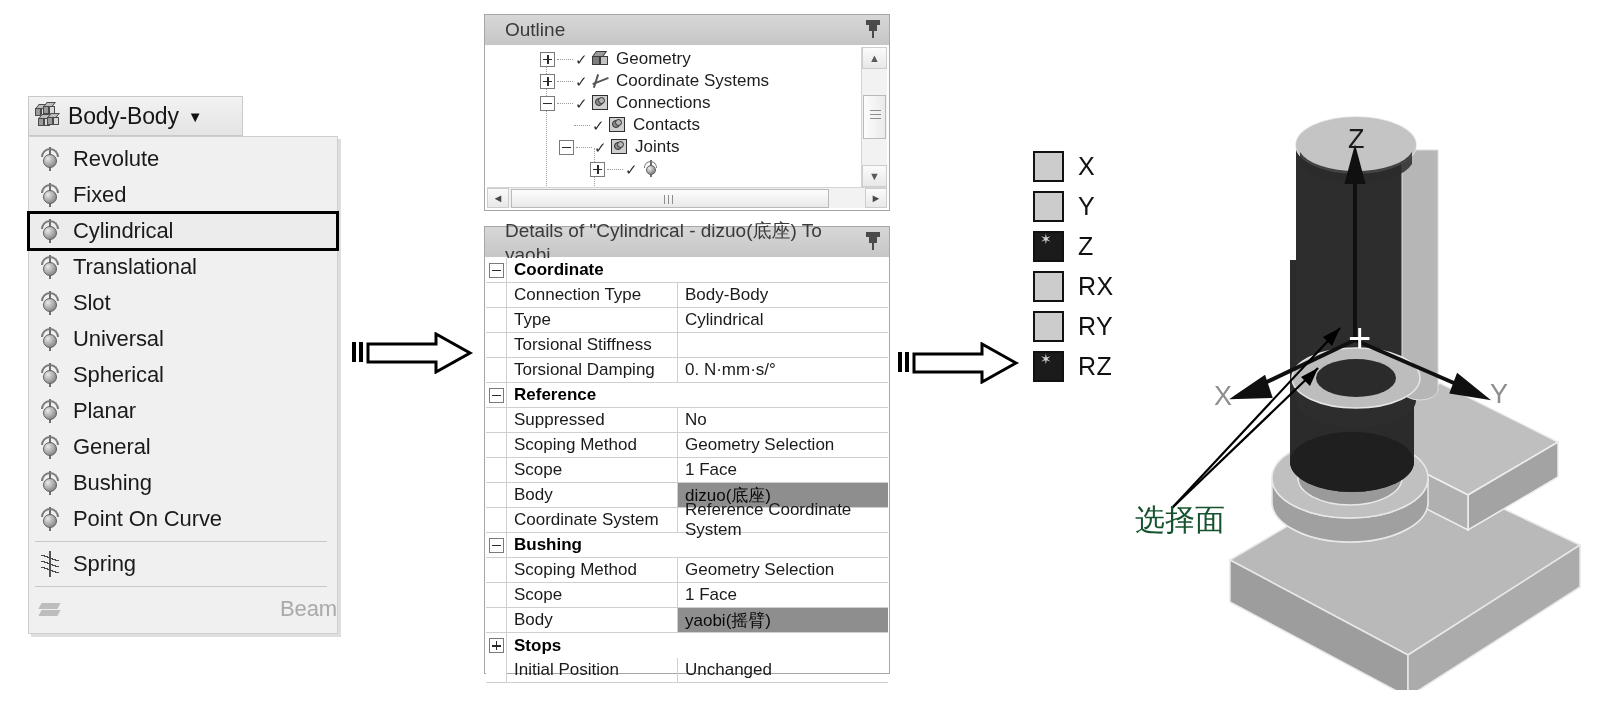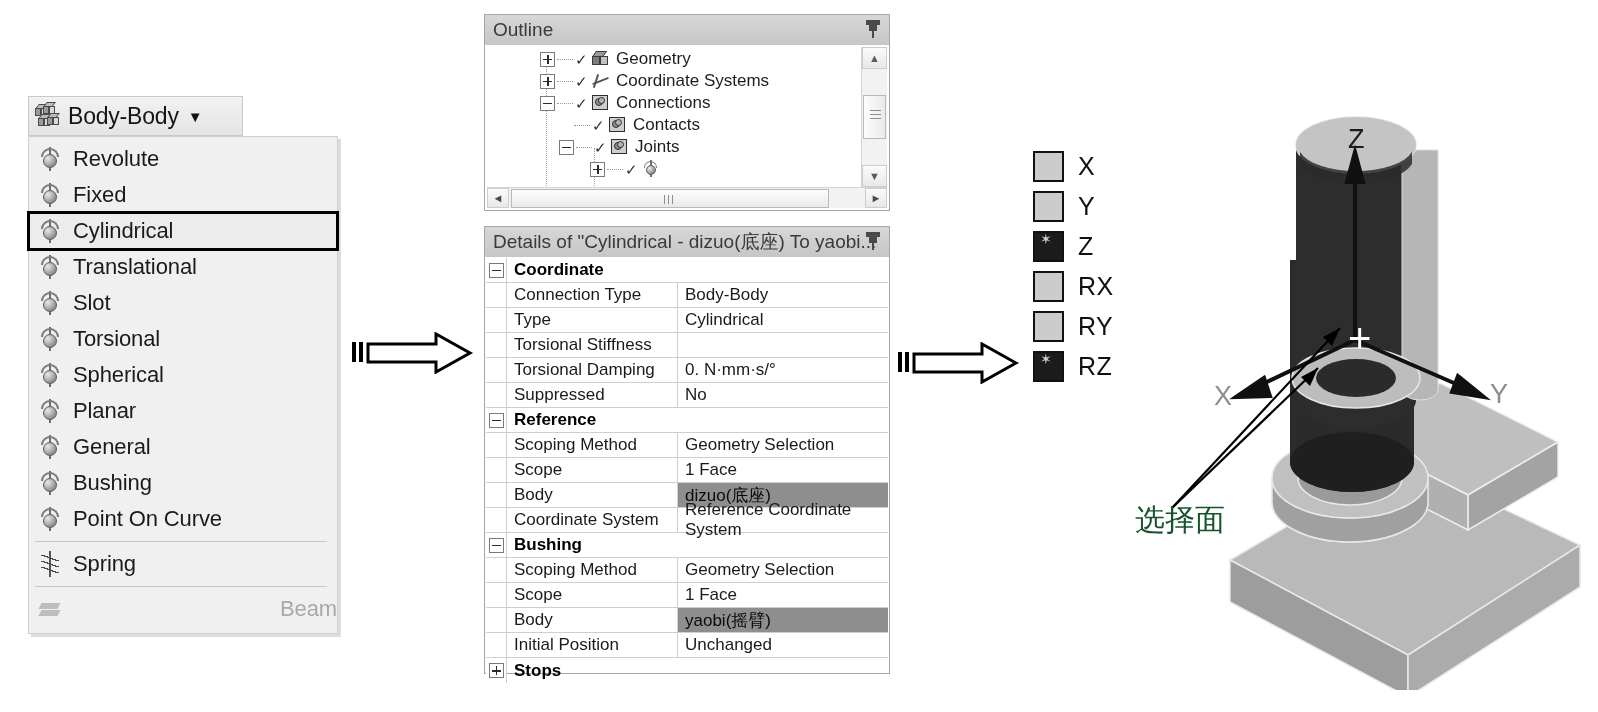--- a/index.html
+++ b/index.html
@@ -99,21 +99,21 @@
   .ba-bars { position:absolute; left:0; top:0; display:flex; gap:3px; }
   .ba-bars i { display:block; width:4px; height:20px; background:#000; }
 
   
   #outline-panel {
     position:absolute; left:484px; top:14px; width:406px; height:197px;
     background:#ffffff; border:1px solid #a6a6a6;
   }
   .panel-title {
     height:30px; background:linear-gradient(#d7d7d7,#c6c6c6);
-    display:flex; align-items:center; padding:0 8px;
+    display:flex; align-items:center; padding:0 20px;
     font-size:19px; color:#3a3a3a; position:relative;
   }
   .panel-title .pin { position:absolute; right:8px; top:4px; }
   .pin-ico { width:16px; height:20px; position:relative; display:inline-block; }
   .pin-ico .head { position:absolute; left:1px; top:1px; width:14px; height:5px; background:#4a4a4a; }
   .pin-ico .body2 { position:absolute; left:4px; top:6px; width:8px; height:6px; background:#4a4a4a; }
   .pin-ico .tip { position:absolute; left:7px; top:12px; width:2px; height:7px; background:#4a4a4a; }
 
   .tree-area {
     position:absolute; left:1px; top:31px; right:1px; bottom:1px;
@@ -274,21 +274,21 @@
           <span class="ball"></span>
         </span>
       <span class="txt">Slot</span>
     </div>
     <div class="dd-item">
       <span class="j-ico">
           <span class="stem"></span>
           <span class="cap"></span>
           <span class="ball"></span>
         </span>
-      <span class="txt">Torsional</span>
+      <span class="txt">Universal</span>
     </div>
     <div class="dd-item">
       <span class="j-ico">
           <span class="stem"></span>
           <span class="cap"></span>
           <span class="ball"></span>
         </span>
       <span class="txt">Spherical</span>
     </div>
     <div class="dd-item">
@@ -499,92 +499,92 @@
       <span class="dt-key">Torsional Stiffness</span>
     </div>
 
     <div class="dt-row">
       <span class="dt-gutter"></span>
       <span class="dt-key">Torsional Damping</span>
       <span class="dt-val">0. N·mm·s/°</span>
     </div>
 
     <div class="dt-row">
+      <span class="dt-gutter">
+          <span class="expander"></span>
+        </span>
+      <span class="dt-group">Reference</span>
+    </div>
+
+    <div class="dt-row">
       <span class="dt-gutter"></span>
       <span class="dt-key">Suppressed</span>
       <span class="dt-val">No</span>
     </div>
 
     <div class="dt-row">
+      <span class="dt-gutter"></span>
+      <span class="dt-key">Scoping Method</span>
+      <span class="dt-val">Geometry Selection</span>
+    </div>
+
+    <div class="dt-row">
+      <span class="dt-gutter"></span>
+      <span class="dt-key">Scope</span>
+      <span class="dt-val">1 Face</span>
+    </div>
+
+    <div class="dt-row">
+      <span class="dt-gutter"></span>
+      <span class="dt-key">Body</span>
+      <span class="dt-val hl">dizuo(底座)</span>
+    </div>
+
+    <div class="dt-row">
+      <span class="dt-gutter"></span>
+      <span class="dt-key">Coordinate System</span>
+      <span class="dt-val">Reference Coordinate System</span>
+    </div>
+
+    <div class="dt-row">
       <span class="dt-gutter">
           <span class="expander"></span>
         </span>
-      <span class="dt-group">Reference</span>
+      <span class="dt-group">Bushing</span>
     </div>
 
     <div class="dt-row">
       <span class="dt-gutter"></span>
       <span class="dt-key">Scoping Method</span>
       <span class="dt-val">Geometry Selection</span>
     </div>
 
     <div class="dt-row">
       <span class="dt-gutter"></span>
       <span class="dt-key">Scope</span>
       <span class="dt-val">1 Face</span>
     </div>
 
     <div class="dt-row">
       <span class="dt-gutter"></span>
       <span class="dt-key">Body</span>
-      <span class="dt-val hl">dizuo(底座)</span>
-    </div>
-
-    <div class="dt-row">
-      <span class="dt-gutter"></span>
-      <span class="dt-key">Coordinate System</span>
-      <span class="dt-val">Reference Coordinate System</span>
-    </div>
-
-    <div class="dt-row">
-      <span class="dt-gutter">
-          <span class="expander"></span>
-        </span>
-      <span class="dt-group">Bushing</span>
-    </div>
-
-    <div class="dt-row">
-      <span class="dt-gutter"></span>
-      <span class="dt-key">Scoping Method</span>
-      <span class="dt-val">Geometry Selection</span>
-    </div>
-
-    <div class="dt-row">
-      <span class="dt-gutter"></span>
-      <span class="dt-key">Scope</span>
-      <span class="dt-val">1 Face</span>
-    </div>
-
-    <div class="dt-row">
-      <span class="dt-gutter"></span>
-      <span class="dt-key">Body</span>
       <span class="dt-val hl">yaobi(摇臂)</span>
-    </div>
-
-    <div class="dt-row">
-      <span class="dt-gutter"></span>
-      <span class="dt-key">Initial Position</span>
-      <span class="dt-val">Unchanged</span>
     </div>
 
     <div class="dt-row last">
       <span class="dt-gutter">
           <span class="expander plus"></span>
         </span>
       <span class="dt-group">Stops</span>
+    </div>
+
+    <div class="dt-row">
+      <span class="dt-gutter"></span>
+      <span class="dt-key">Initial Position</span>
+      <span class="dt-val">Unchanged</span>
     </div>
   </div>
 </div>
 
 <div class="big-arrow" style="left:898px; top:342px;">
   <div class="ba-bars" style="top:10px;">
       <i></i>
       <i></i>
     </div>
   <svg width="110" height="42" viewBox="0 0 110 42" style="position:absolute; left:14px; top:0;">

